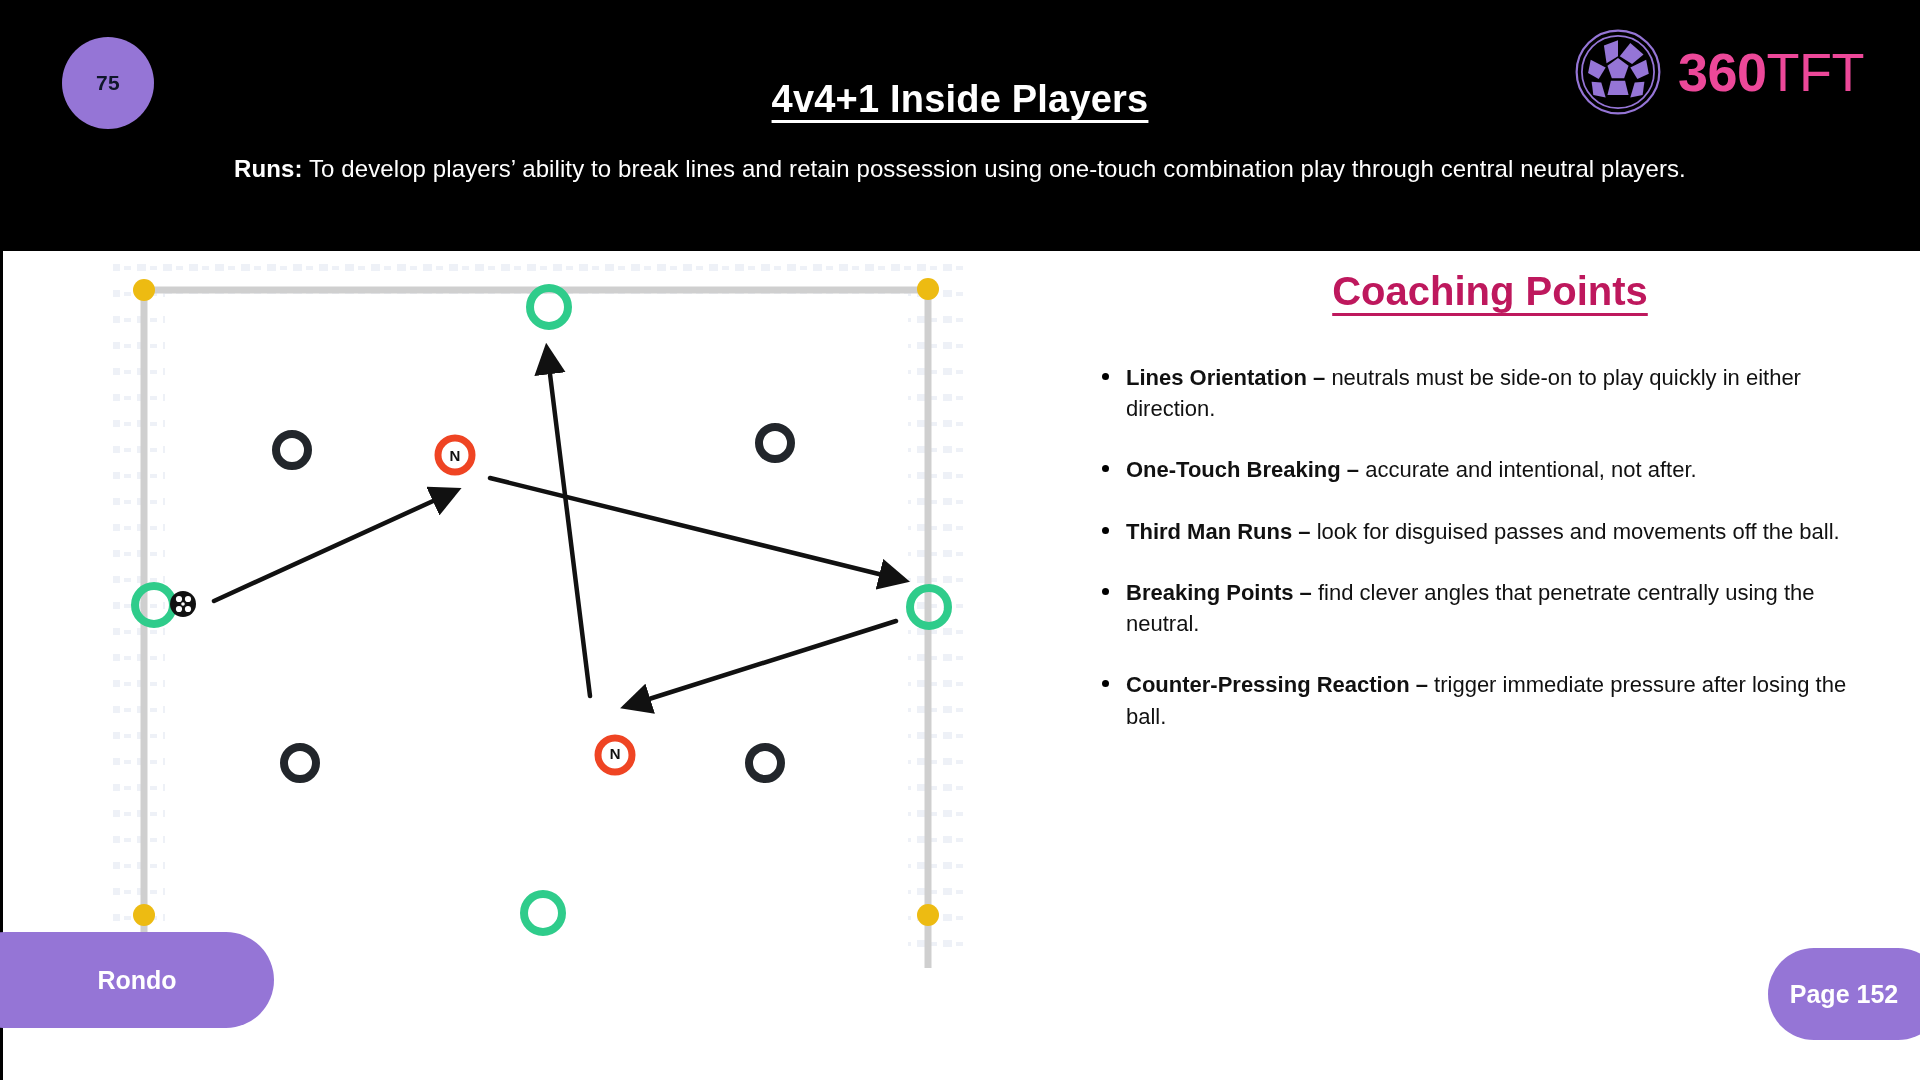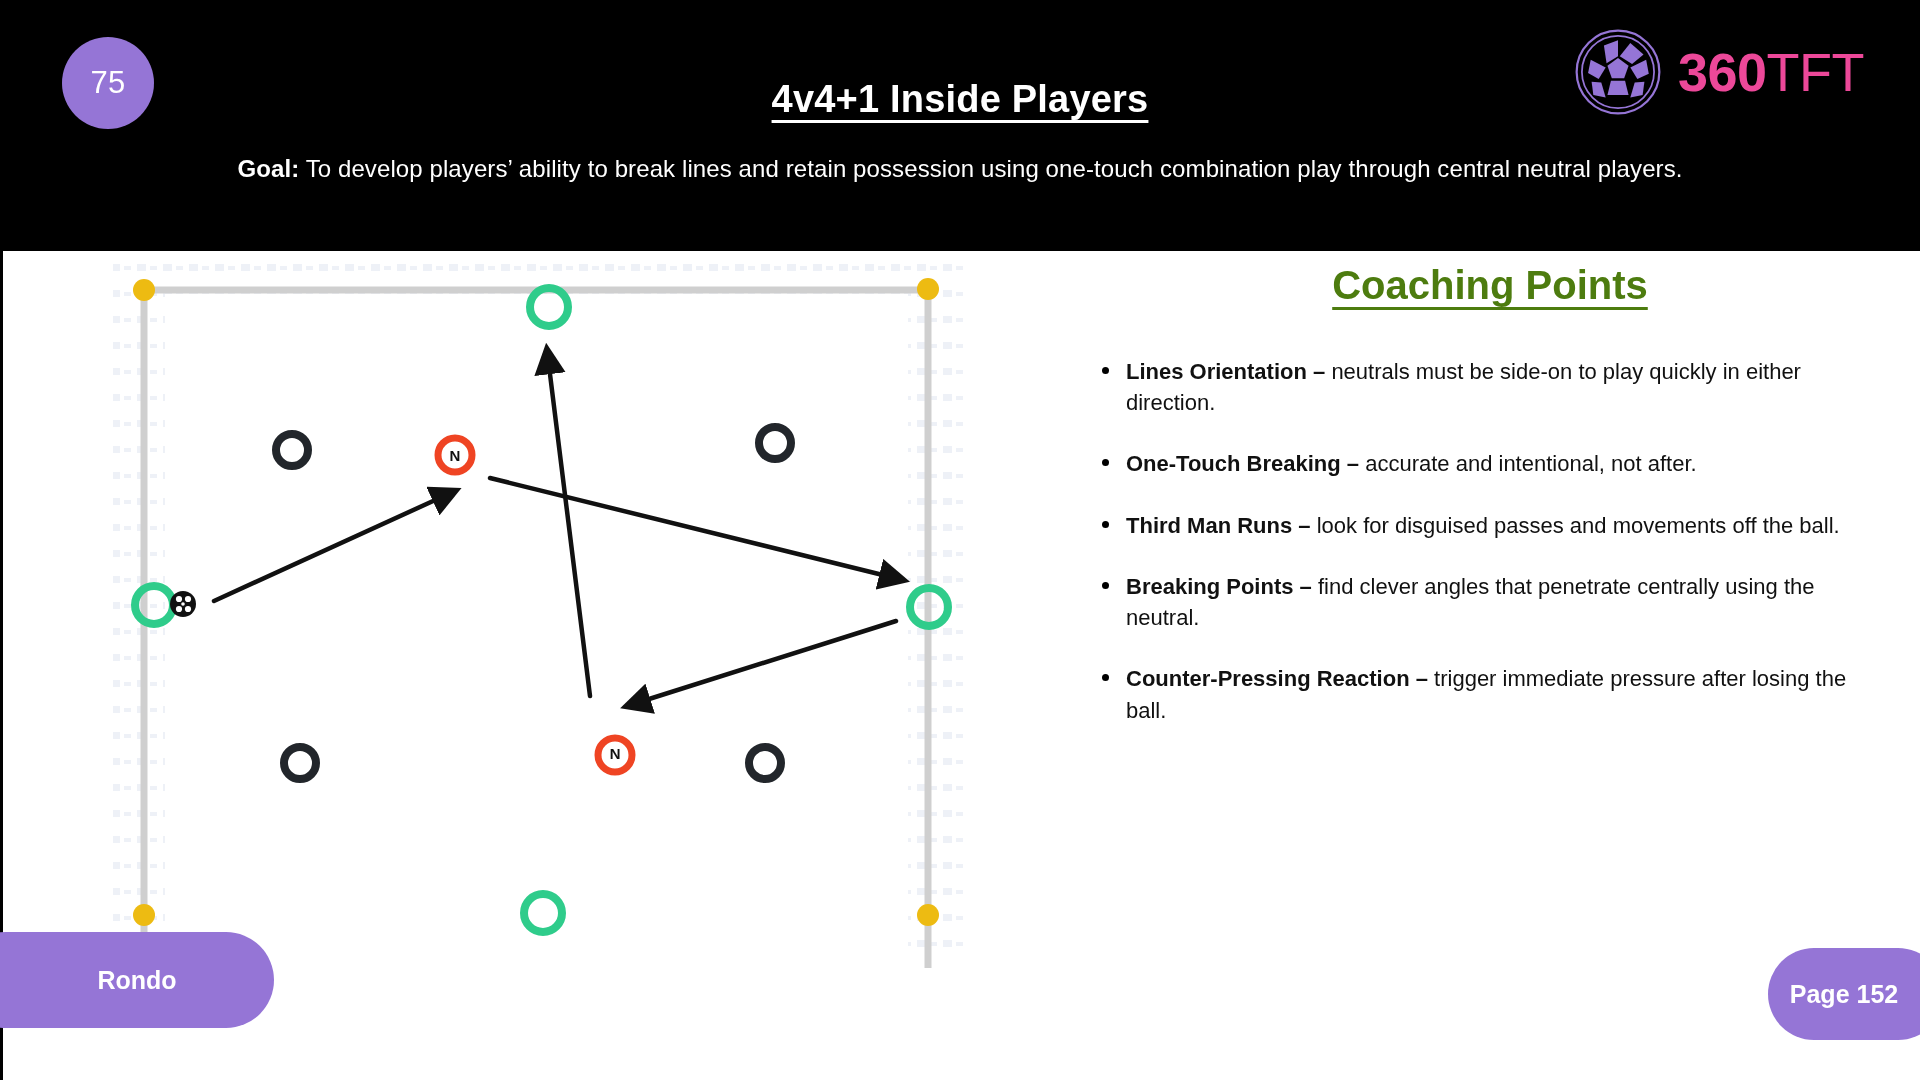--- a/index.html
+++ b/index.html
@@ -26,23 +26,23 @@
     width: 1920px;
     height: 251px;
     background: #000000;
   }
   .badge-number {
     position: absolute;
     left: 62px; top: 37px;
     width: 92px; height: 92px;
     border-radius: 50%;
     background: #9575d6;
-    color: #ffffff;
-    font-size: 31px;
-    font-weight: 400;
+    color: #0f172a;
+    font-size: 21px;
+    font-weight: 700;
     display: flex;
     align-items: center;
     justify-content: center;
     letter-spacing: 0.3px;
   }
   .title {
     position: absolute;
     left: 0; top: 78px;
     width: 1920px;
     text-align: center;
@@ -97,23 +97,23 @@
   .pitch-svg { position: absolute; left: 0; top: 0; }
 
   
   .cp-panel {
     position: absolute;
     left: 1060px; top: 251px;
     width: 860px; height: 829px;
     background: #ffffff;
   }
   .cp-title {
-    margin-top: 12px;
+    margin-top: 18px;
     text-align: center;
-    color: #4d7c0f;
+    color: #be185d;
     font-size: 40px;
     font-weight: 700;
     text-decoration: underline;
     text-underline-offset: 8px;
     text-decoration-thickness: 3px;
   }
   .cp-list {
     margin: 48px 0 0 40px;
     padding: 0;
     list-style: none;
@@ -173,21 +173,21 @@
 
 <div id="slide">
 
   <div class="header">
 
     <div class="badge-number">75</div>
 
     <div class="title">4v4+1 Inside Players</div>
 
     <div class="goal-line">
-      <b>Goal:</b>
+      <b>Runs:</b>
       <span>To develop players’ ability to break lines and retain possession using one-touch combination play through central neutral players.</span>
     </div>
 
     <div class="logo">
       <svg class="logo-ball" viewBox="0 0 100 100">
         <circle cx="50" cy="50" r="47" fill="none" stroke="#9575d6" stroke-width="2.5"></circle>
         <circle cx="50" cy="50" r="41" fill="none" stroke="#9575d6" stroke-width="2"></circle>
         <polygon points="50,34 62,43 57,57 43,57 38,43" fill="#9575d6"></polygon>
         <polygon points="50,32 50,14 34,20 37,40" fill="#9575d6"></polygon>
         <polygon points="52,32 66,41 79,30 64,17" fill="#9575d6"></polygon>

